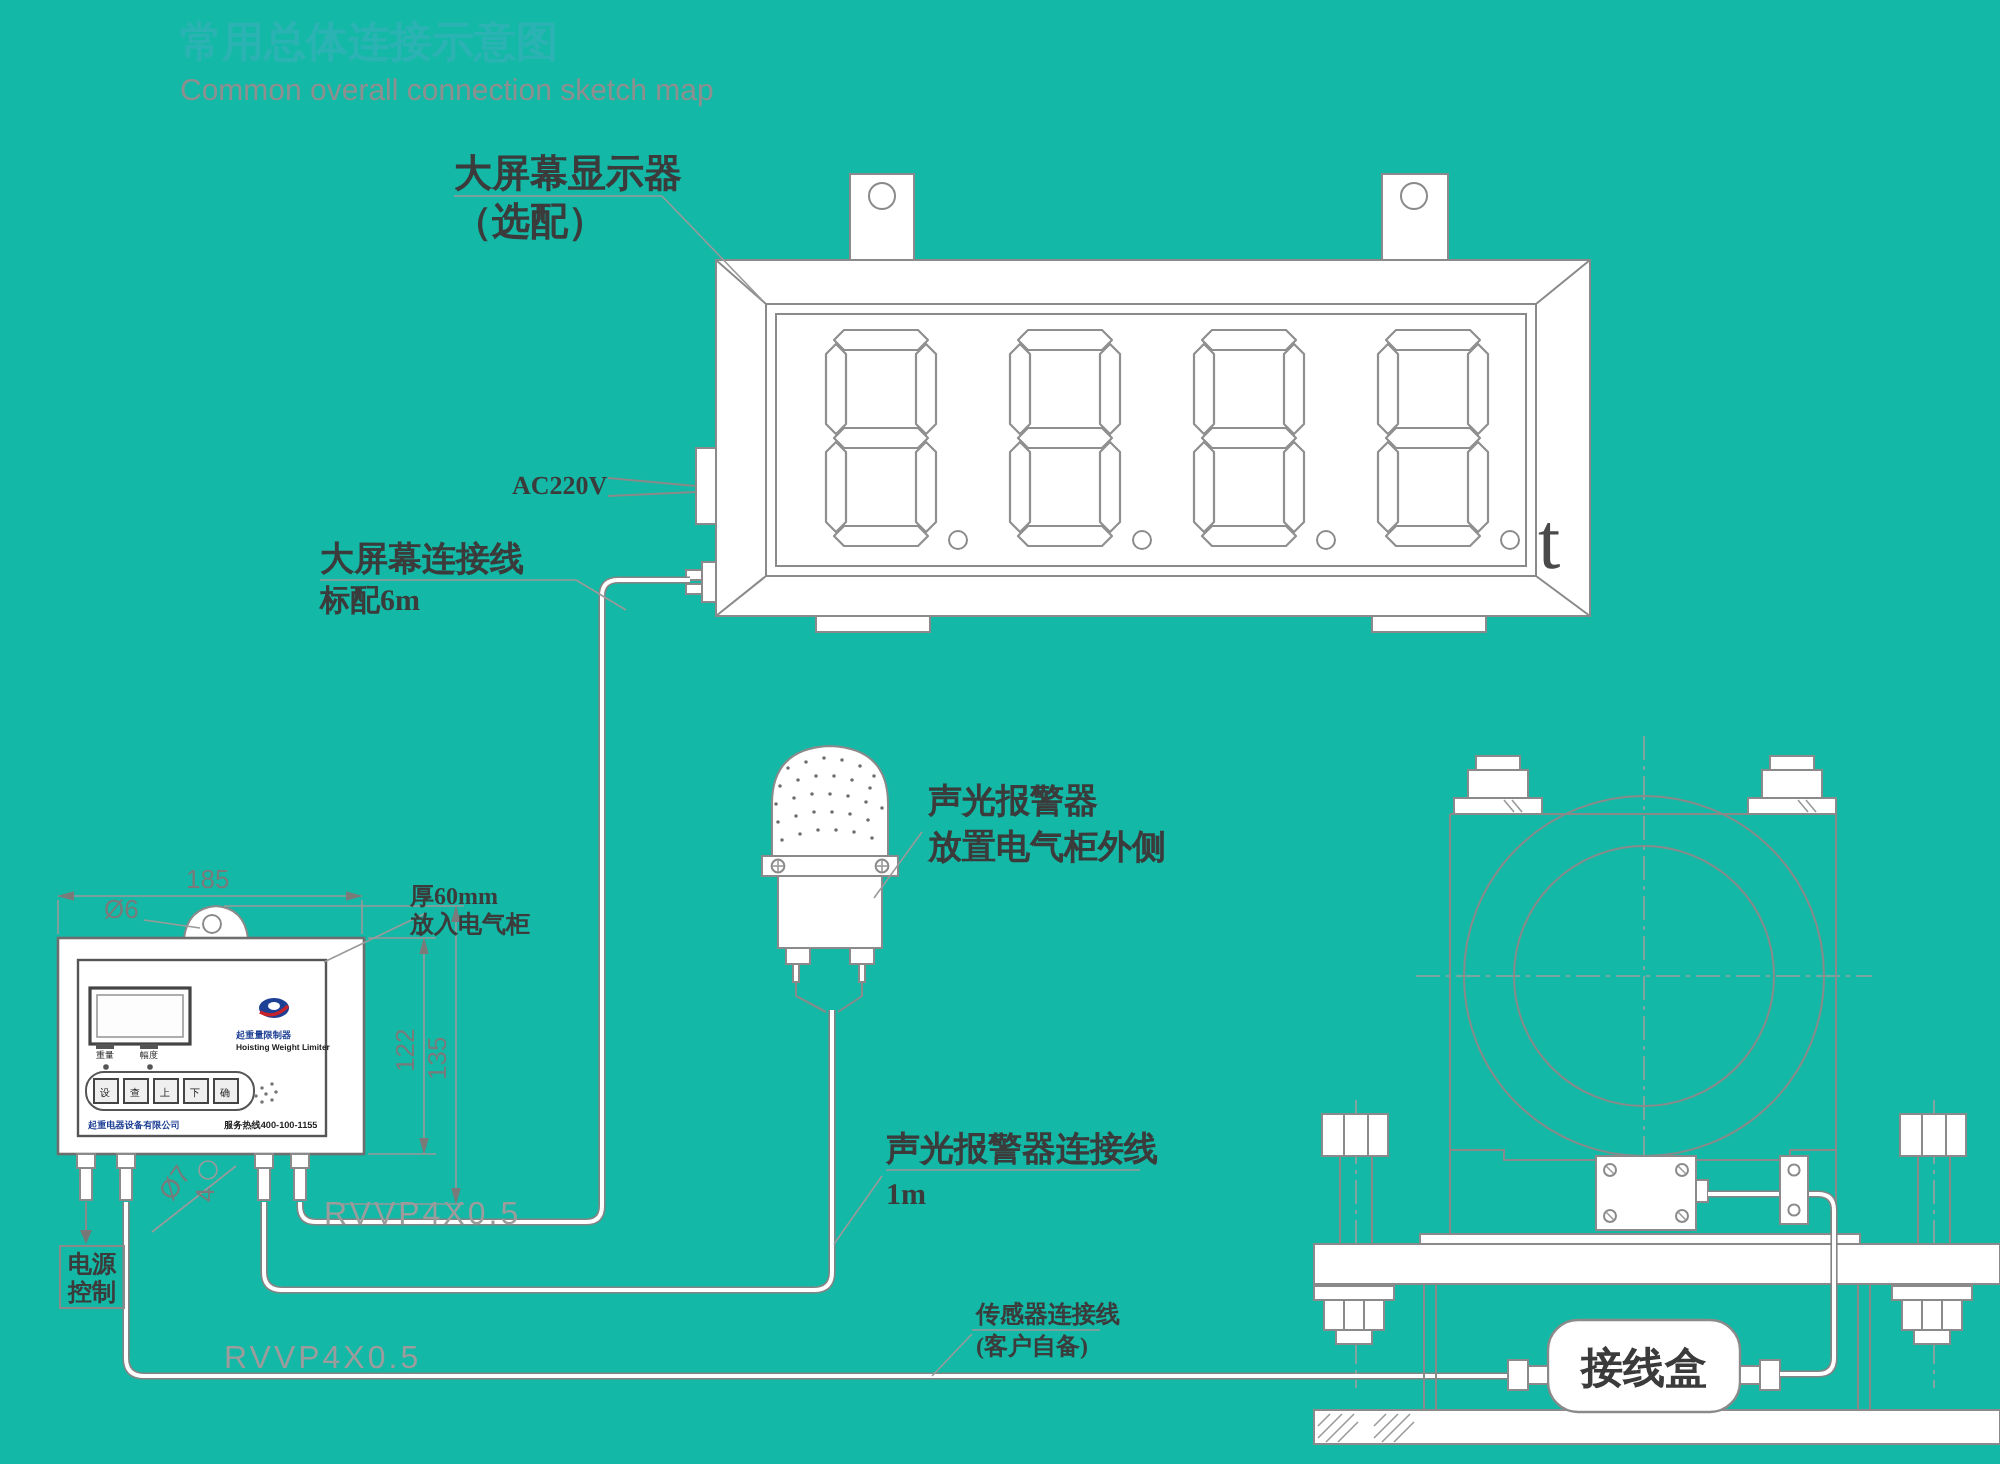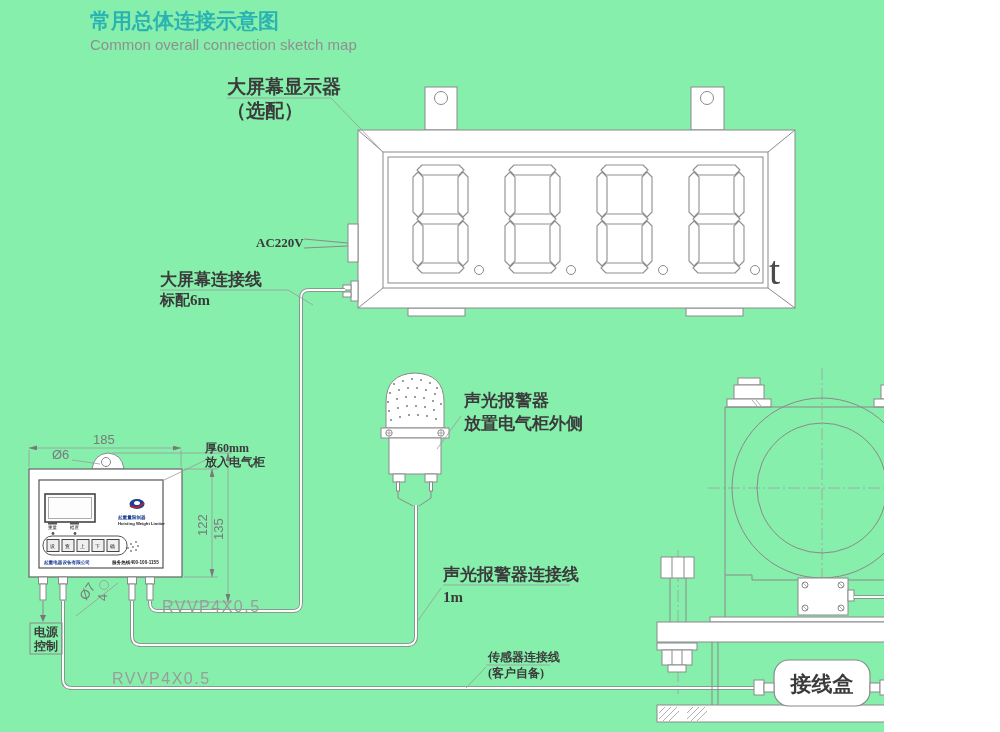--- a/index.html
+++ b/index.html
@@ -1,16 +1,16 @@
 <!DOCTYPE html>
 <html><head>
 <meta charset="utf-8">
 <style>
   html,body{margin:0;padding:0;background:#ffffff;}
-  .page{position:relative;width:884px;height:732px;background:#86efac;overflow:hidden;}
+  .page{position:relative;width:1000px;height:732px;background:#14b8a6;overflow:hidden;}
   svg{display:block;}
   .lbl{font-family:"Liberation Serif",serif;font-weight:bold;fill:#3b3b3b;}
   .lbl-lg{font-size:19px;}
   .lbl-md{font-size:17px;}
   .lbl-sm{font-size:15px;}
   .lbl-xs{font-size:12px;}
   .dim{font-family:"Liberation Sans",sans-serif;fill:#7a7a7a;font-size:13px;}
   .spec{font-family:"Liberation Sans",sans-serif;fill:#9c9c9c;font-size:16px;letter-spacing:1.5px;}
   .title-cn{font-family:"Liberation Sans",sans-serif;font-weight:bold;font-size:21px;fill:#2bb3b3;}
   .title-en{font-family:"Liberation Sans",sans-serif;font-size:15px;fill:#8f8f8f;}

